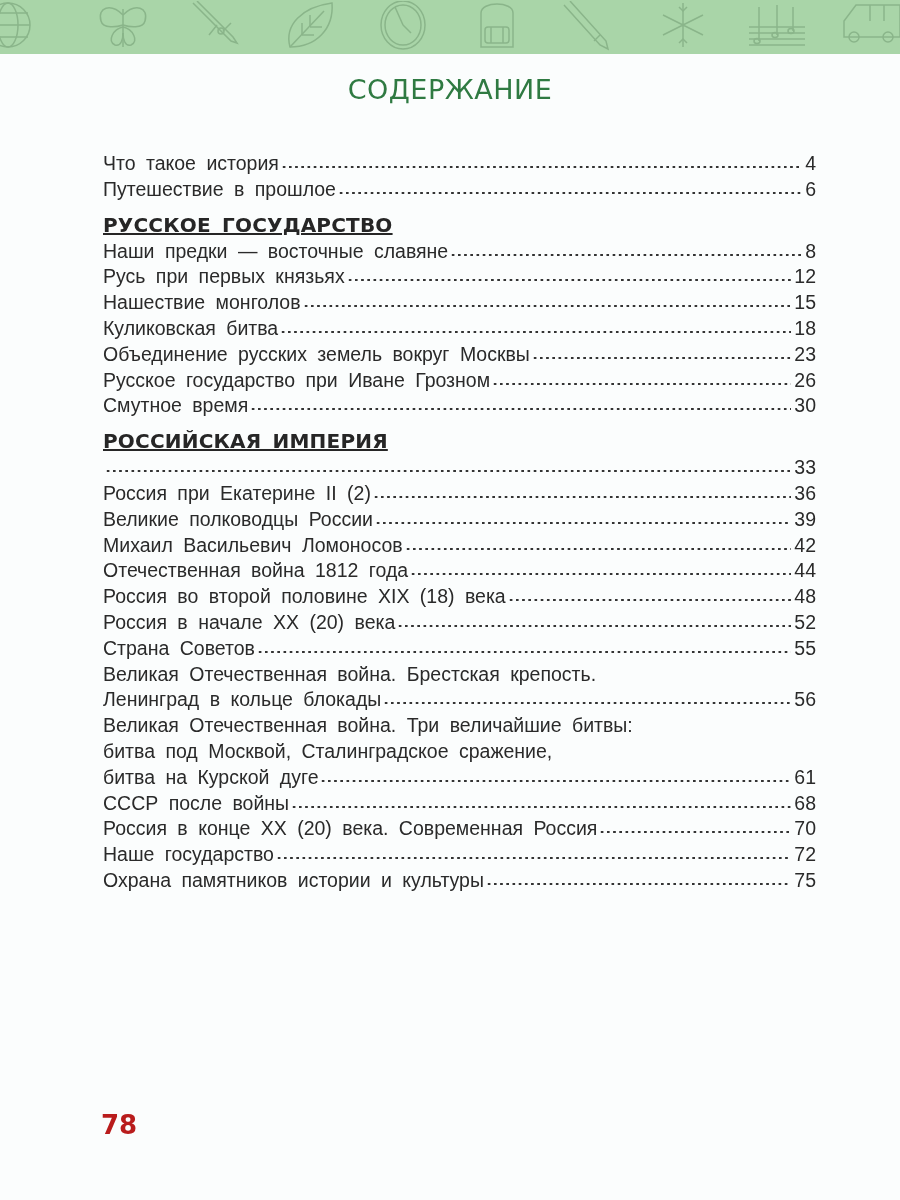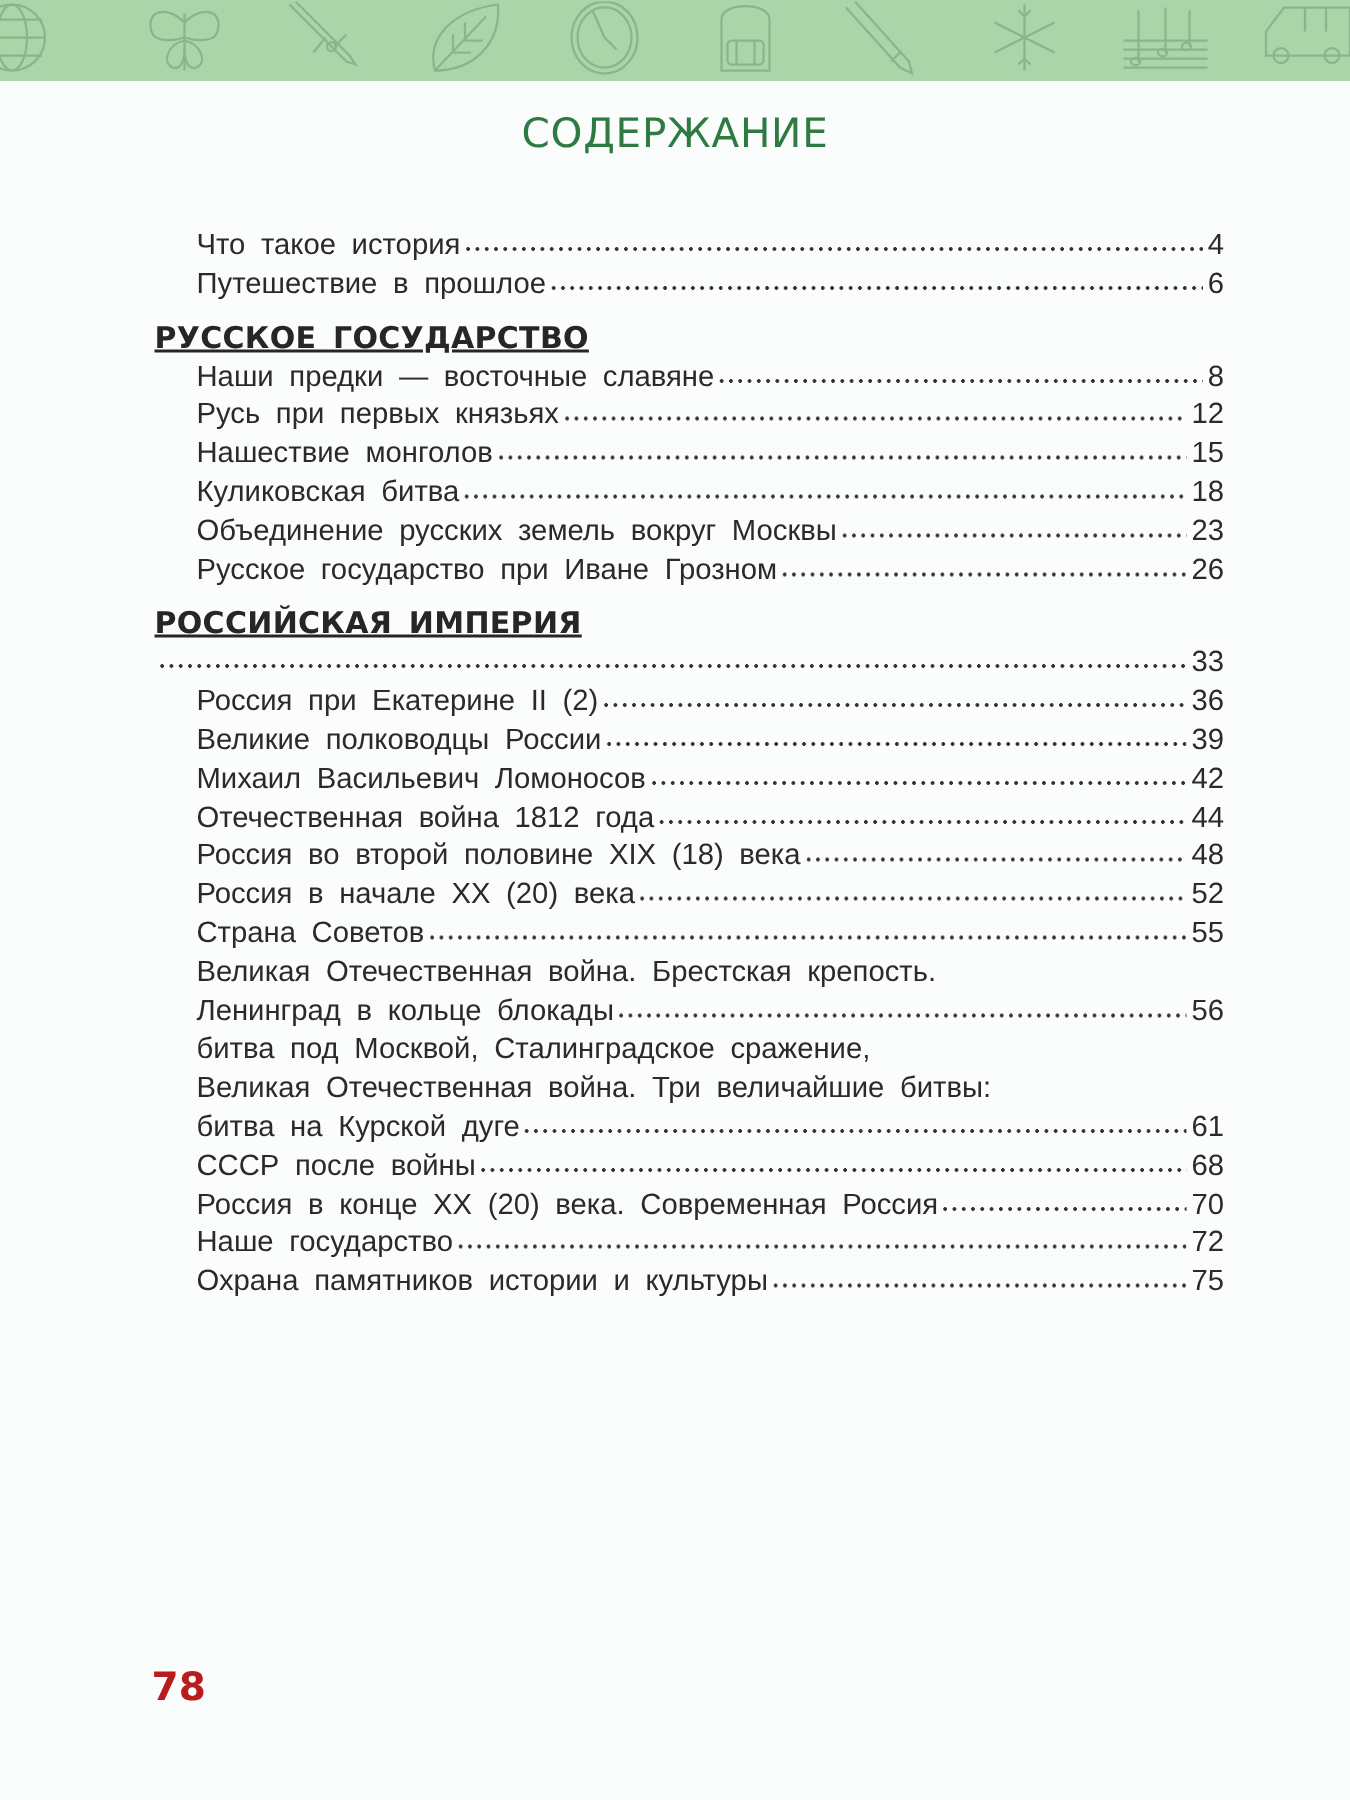--- a/index.html
+++ b/index.html
@@ -23,21 +23,21 @@
     font-family: "DejaVu Sans", sans-serif; font-weight: normal;
     font-size: 27px; letter-spacing: 0.5px; color: #2f7a42;
   }
   .toc {
     position: absolute; left: 103px; top: 152px; width: 713px;
   }
   .row {
     display: flex; align-items: baseline; height: 25.8px;
     font-size: 19.5px; word-spacing: 5px; white-space: nowrap;
   }
-  .row .label { flex: 0 0 auto; margin-left: 28px; }
+  .row .label { flex: 0 0 auto; }
   .row .leader {
     flex: 1 1 auto; margin: 0 3px 0 2px; height: 4px;
     background-image: radial-gradient(circle, #333 1.2px, transparent 1.4px);
     background-size: 6.2px 4px; background-repeat: repeat-x;
     align-self: baseline; position: relative; top: -1px;
   }
   .row .page { flex: 0 0 auto; text-align: right; }
   .row.plain { display: block; }
   .section {
     font-family: "DejaVu Sans", sans-serif; font-weight: bold;
@@ -169,20 +169,25 @@
   <div class="row">
       <span class="label">Объединение русских земель вокруг Москвы</span>
       <span class="leader"></span>
       <span class="page">23</span>
     </div>
   <div class="row">
       <span class="label">Русское государство при Иване Грозном</span>
       <span class="leader"></span>
       <span class="page">26</span>
     </div>
+  <div class="row">
+      <span class="label">Смутное время</span>
+      <span class="leader"></span>
+      <span class="page">30</span>
+    </div>
 
   <div class="section">РОССИЙСКАЯ ИМПЕРИЯ</div>
   <div class="row">
       <span class="leader"></span>
       <span class="page">33</span>
     </div>
   <div class="row">
       <span class="label">Россия при Екатерине II (2)</span>
       <span class="leader"></span>
       <span class="page">36</span>
@@ -217,22 +222,22 @@
       <span class="label">Страна Советов</span>
       <span class="leader"></span>
       <span class="page">55</span>
     </div>
   <div class="row plain"><span class="label">Великая Отечественная война. Брестская крепость.</span></div>
   <div class="row">
       <span class="label">Ленинград в кольце блокады</span>
       <span class="leader"></span>
       <span class="page">56</span>
     </div>
+  <div class="row plain"><span class="label">Великая Отечественная война. Три величайшие битвы:</span></div>
   <div class="row plain"><span class="label">битва под Москвой, Сталинградское сражение,</span></div>
-  <div class="row plain"><span class="label">Великая Отечественная война. Три величайшие битвы:</span></div>
   <div class="row">
       <span class="label">битва на Курской дуге</span>
       <span class="leader"></span>
       <span class="page">61</span>
     </div>
   <div class="row">
       <span class="label">СССР после войны</span>
       <span class="leader"></span>
       <span class="page">68</span>
     </div>

